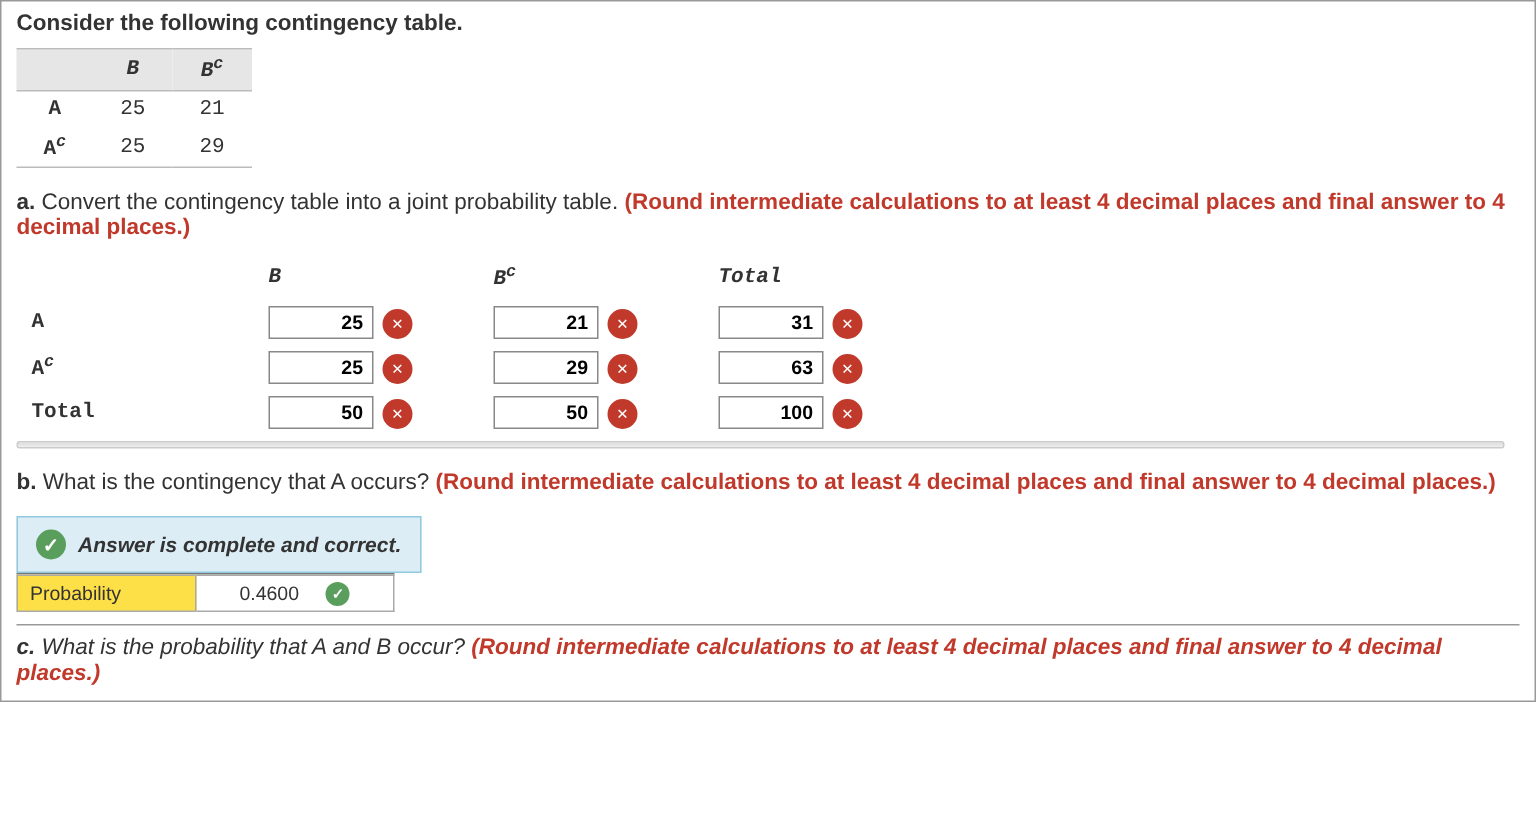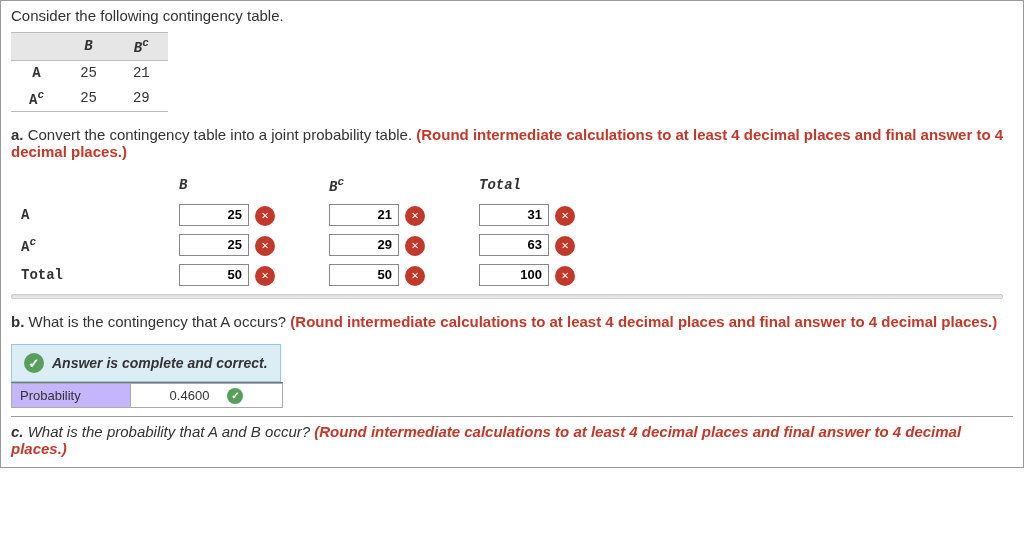--- a/index.html
+++ b/index.html
@@ -5,21 +5,21 @@
   * { box-sizing: border-box; margin: 0; padding: 0; }
   body {
     font-family: Arial, Helvetica, sans-serif;
     font-size: 14px;
     color: #333;
     background: #fff;
     width: 1024px;
     border: 1px solid #999;
   }
   .content { padding: 6px 10px 10px 10px; }
-  .prompt-text { font-size: 15px; color: #333; }
+  .prompt-text { font-size: 15px; color: #333; font-weight: bold; }
   .instr { font-size: 15px; margin: 14px 0 10px 0; }
   .instr b { font-weight: bold; }
   .red-bold { color: #c0392b; font-weight: bold; }
   .mono-row { font-family: "Courier New", monospace; font-weight: bold; }
   table.ctable { border-collapse: collapse; margin-top: 8px; }
   table.ctable td, table.ctable th {
     padding: 4px 18px;
     text-align: center;
     font-family: "Courier New", monospace;
   }
@@ -70,25 +70,25 @@
     margin-top: 14px;
   }
   .correct-banner .status-icon { margin-right: 8px; font-size: 13px; }
   .correct-banner-text { font-weight: bold; color: #333; font-size: 14px; font-style: italic; }
 
   .prob-row {
     display: flex; align-items: stretch;
     border-top: 1px solid #777; width: fit-content;
   }
   .prob-label {
-    width: 120px; background: #c4b5fd; border: 1px solid #aaa;
+    width: 120px; background: #fde047; border: 1px solid #aaa;
     padding: 4px 8px; font-size: 13px; display: flex; align-items: center;
   }
   .prob-value {
-    width: 152px; border: 1px solid #aaa; border-left: none;
+    width: 132px; border: 1px solid #aaa; border-left: none;
     display: flex; align-items: center; justify-content: center;
     font-size: 13px; gap: 18px; padding: 3px 4px;
   }
   .hr-sep { width:100%; border:none; border-top:1px solid #999; margin:8px 0 2px 0; }
 </style>
 </head>
 <body>
 
 <div class="content">
   <div class="prompt-text">Consider the following contingency table.</div>

